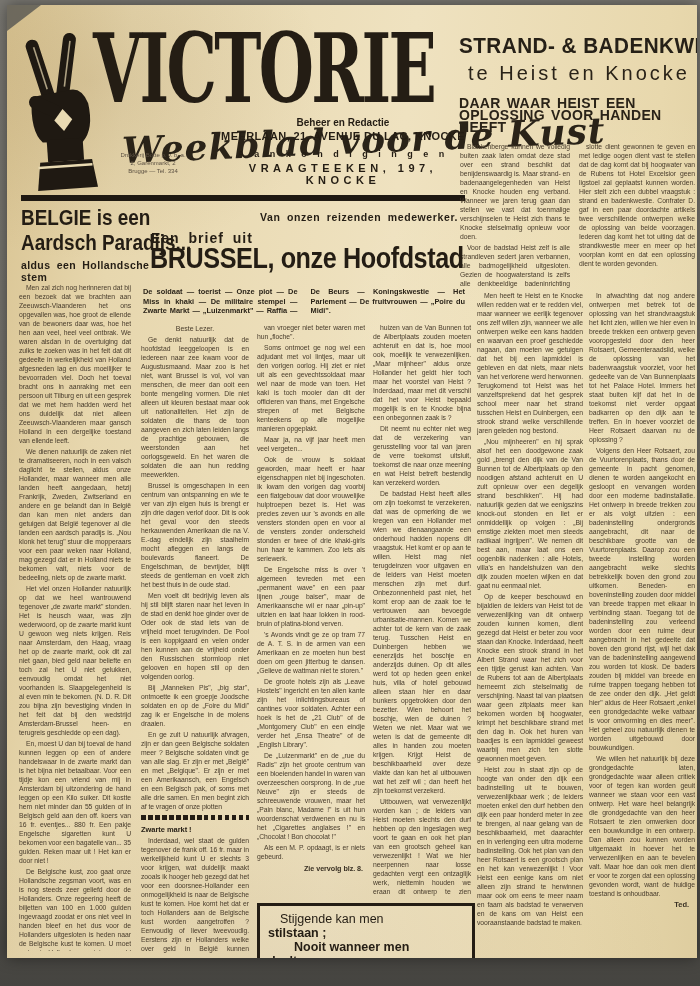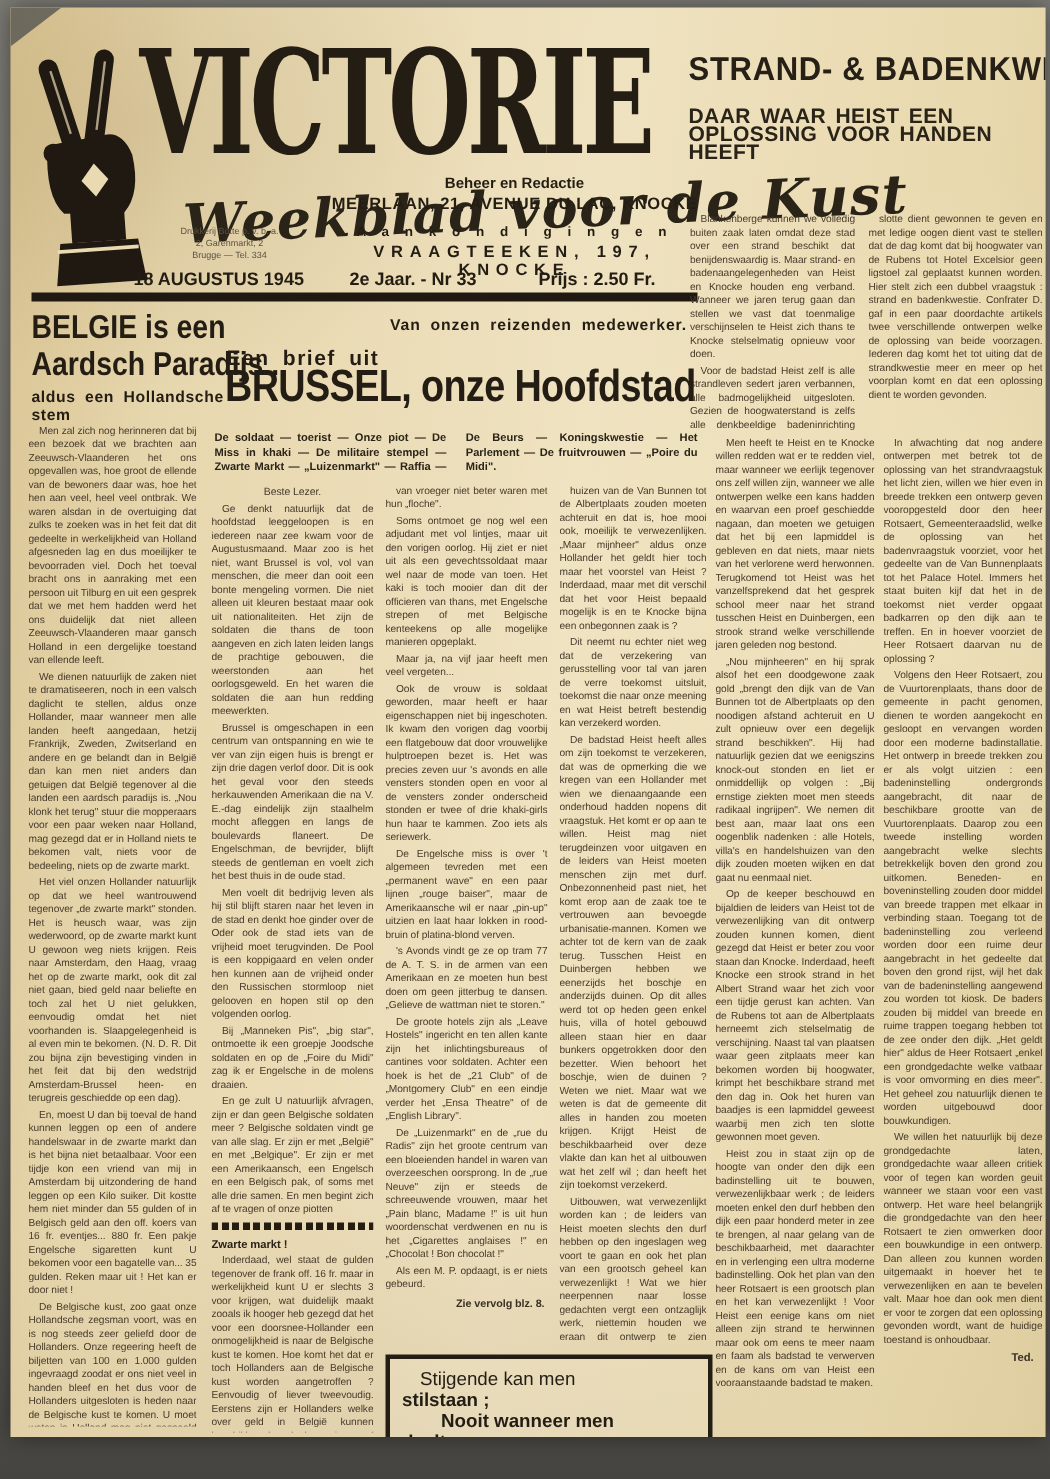--- a/index.html
+++ b/index.html
@@ -107,29 +107,25 @@
     <div class="l3">A a n k o n d i g i n g e n</div>
     <div class="l4">VRAAGTEEKEN, 197, KNOCKE</div>
   </div>
 
   <div class="abs printer" style="left:104px;top:146px;width:84px;">
     <div>Drukkerij Botte p. v. b. a.</div>
     <div>2, Garenmarkt, 2</div>
     <div>Brugge  —  Tel. 334</div>
   </div>
 
-  <div class="abs daterow" style="left:0;top:174px;width:460px;height:14px;">
-    <span class="abs" style="left:82px;">18 AUGUSTUS 1945</span>
-    <span class="abs" style="left:226px;">2e Jaar. - Nr 33</span>
-    <span class="abs" style="left:352px;">Prijs : 2.50 Fr.</span>
-  </div>
   <div class="abs bigbar" style="left:14px;top:190px;width:444px;"></div>
 
   <div class="abs" style="left:452px;top:28px;width:240px;">
     <div class="strand-h1">STRAND- &amp; BADENKWESTIE</div>
+    <div class="strand-h2">te Heist en Knocke</div>
     <div class="deckcaps" style="margin-top:12px;">DAAR  WAAR  HEIST  EEN  OPLOSSING  VOOR  HANDEN  HEEFT</div>
   </div>
   <div class="abs col" style="left:453px;top:137px;width:110px;height:146px;">
       <p class="para">Blankenberge kunnen we volledig buiten zaak laten omdat deze stad over een strand beschikt dat benijdenswaardig is. Maar strand- en badenaangelegenheden van Heist en Knocke houden eng verband. Wanneer we jaren terug gaan dan stellen we vast dat toenmalige verschijnselen te Heist zich thans te Knocke stelselmatig opnieuw voor doen.</p>
       <p class="para">Voor de badstad Heist zelf is alle strandleven sedert jaren verbannen, alle badmogelijkheid uitgesloten. Gezien de hoogwaterstand is zelfs alle denkbeeldige badeninrichting onmogelijk. We hebben te Heist en te Knocke haagjes weten planten waarbij men zich ten</p>
     </div>
   <div class="abs col" style="left:572px;top:137px;width:116px;height:146px;">
       <p class="para">slotte dient gewonnen te geven en met ledige oogen dient vast te stellen dat de dag komt dat bij hoogwater van de Rubens tot Hotel Excelsior geen ligstoel zal geplaatst kunnen worden. Hier stelt zich een dubbel vraagstuk : strand en badenkwestie. Confrater D. gaf in een paar doordachte artikels twee verschillende ontwerpen welke de oplossing van beide voorzagen. Iederen dag komt het tot uiting dat de strandkwestie meer en meer op het voorplan komt en dat een oplossing dient te worden gevonden.</p>
     </div>
 

